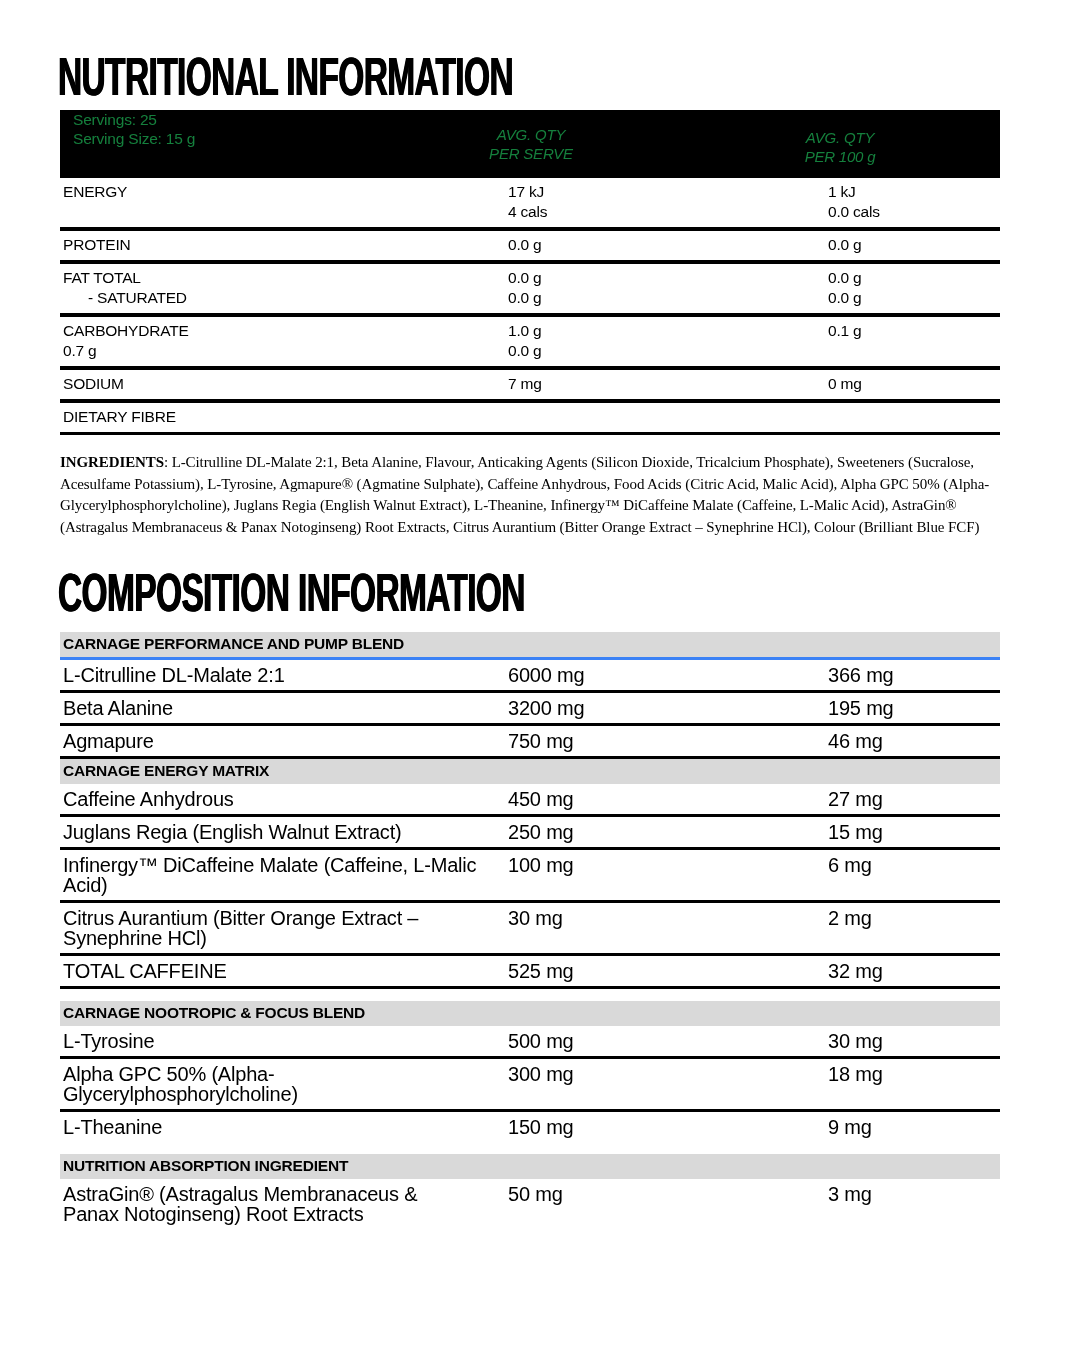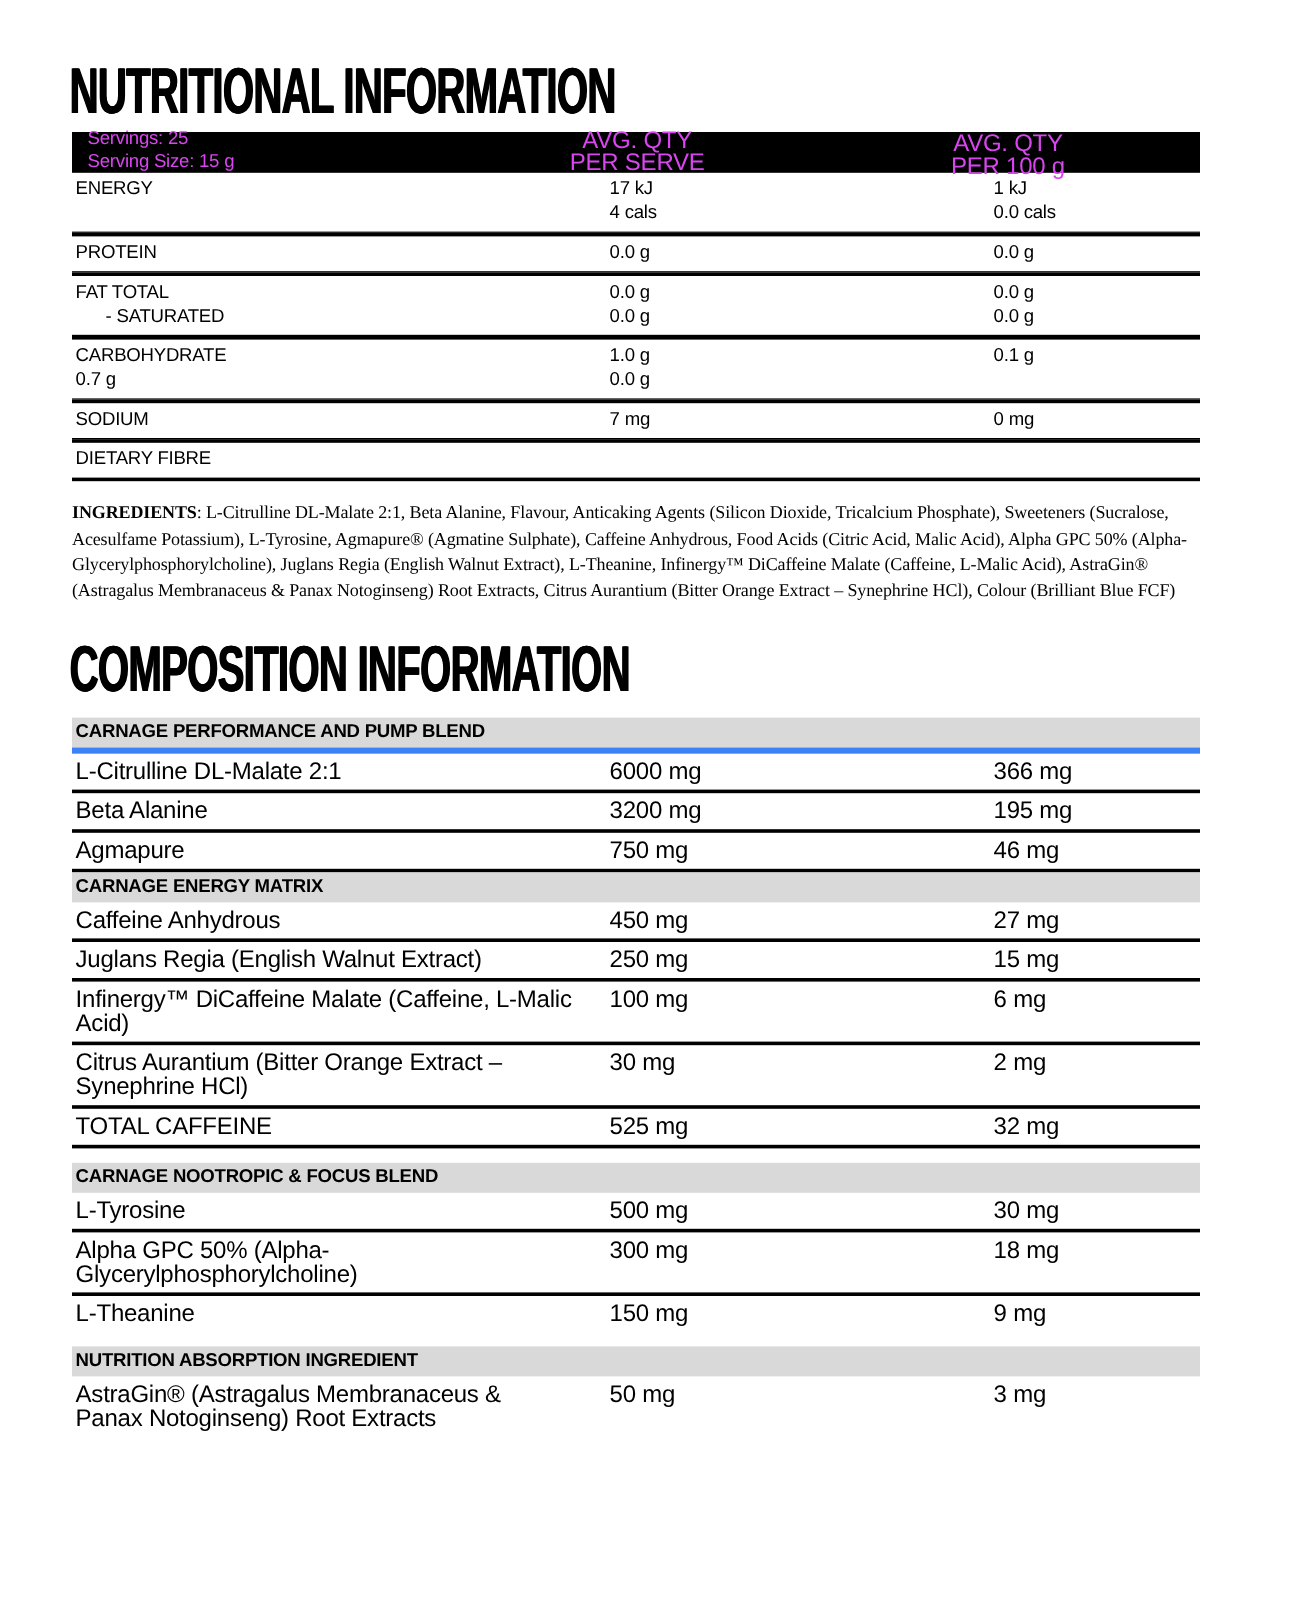--- a/index.html
+++ b/index.html
@@ -23,43 +23,43 @@
 
   
   .t-line { display:grid; grid-template-columns:445px 320px 1fr; }
   .c-label { padding-left:3px; }
   .c-serve, .c-100 { padding-left:3px; }
   .ind-a { padding-left:28px; }
   .ind-b { padding-left:34px; }
 
   
   .nut-header {
-    position:relative; background:#000; color:#d946ef; height:34px;
-    display:flex; align-items:flex-end;
+    position:relative; background:#000; color:#15803d; height:68px;
+    display:flex; align-items:flex-start;
   }
   .nh-left { margin-left:13px; font-size:15.5px; line-height:19px; }
-  .nh-col { position:absolute; text-align:center; font-size:20px; line-height:19px; top:50%; transform:translateY(-50%); }
+  .nh-col { position:absolute; text-align:center; font-size:15px; line-height:19px; top:50%; transform:translateY(-50%);font-style:italic; }
   .nh-serve { left:385px; width:172px; }
   .nh-100  { left:690px; width:180px; margin-top:3px; }
 
   .n-group { padding:4px 0 5px; font-size:15.5px; line-height:20px; }
   .rule-double { height:2px; border-top:1.5px solid #000; border-bottom:3px solid #000; }
   .rule-thick { border-top:3px solid #000; }
 
   
   .ingredients { margin-top:17px; width:940px; font-size:15px; line-height:21.5px; letter-spacing:-0.1px;font-family:Liberation Serif, serif; }
   .ingredients b { font-weight:700; }
 
   
   .comp-table { width:940px; }
   .comp-band {
     background:#d9d9d9; font-weight:700; font-size:15.5px;
     padding:3px 0 4px 3px; line-height:18px;
   }
-  .band-rule { border-bottom:5px solid #3b82f6; }
+  .band-rule { border-bottom:3px solid #3b82f6; }
   .comp-section.gapped { margin-top:12px; }
   .comp-row { font-size:20px; line-height:20px; padding:5px 0 5px; border-bottom:3px solid #000; }
   .comp-row.no-border { border-bottom:none; }
   .comp-row .c-label.narrow { display:block; max-width:375px; }
 </style>
 </head>
 <body>
 
 <div class="page">
 

